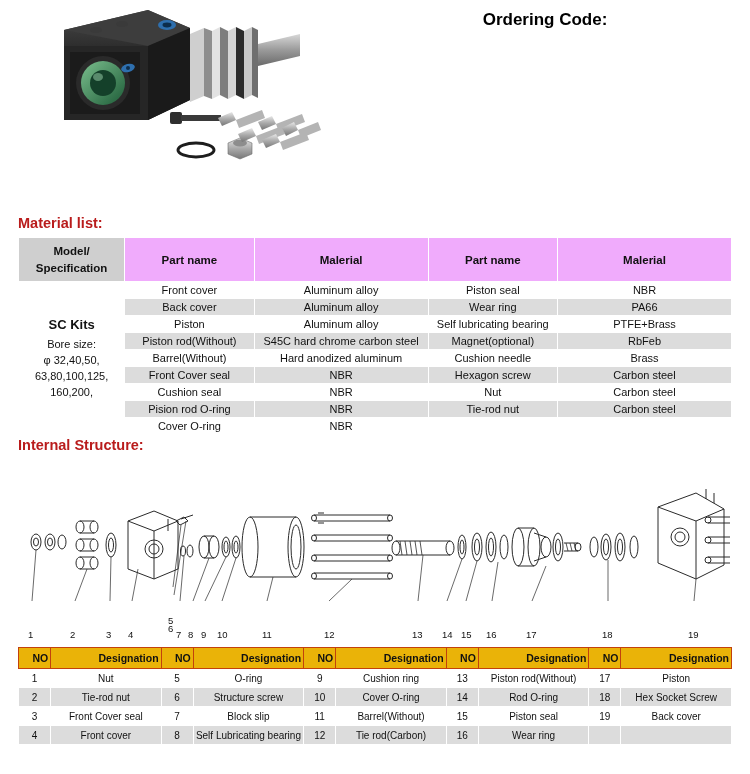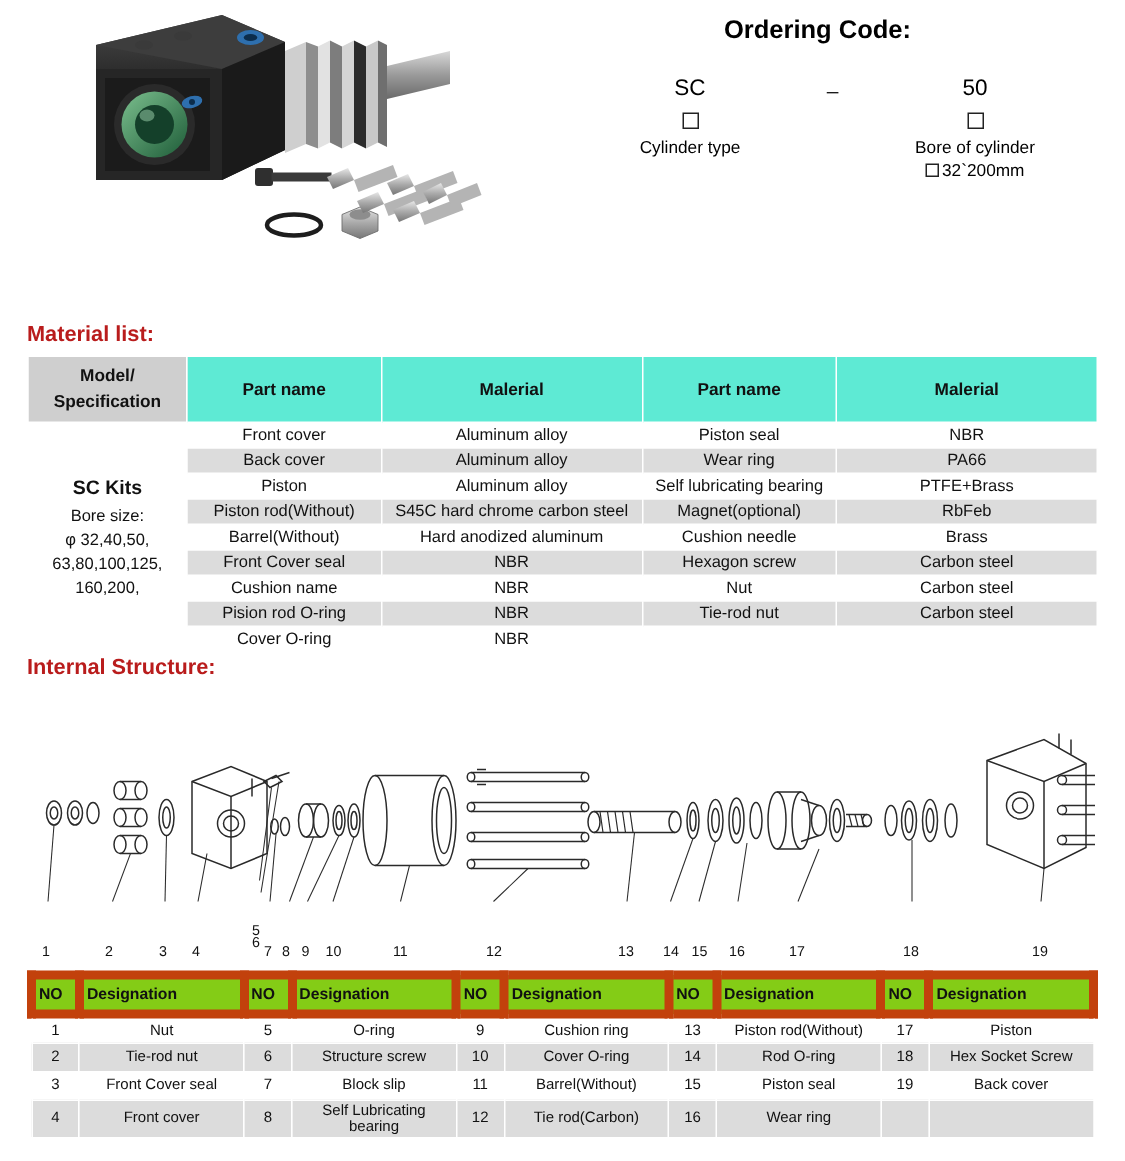--- a/index.html
+++ b/index.html
@@ -59,21 +59,21 @@
   }
 
   
   .mat-table {
     border-collapse: collapse;
     width: 714px;
     margin-left: 18px;
     font-size: 11px;
   }
   .mat-table th {
-    background: #5eead4;
+    background: #f0abfc;
     border: 1px solid #ffffff;
     font-weight: bold;
     font-size: 11.5px;
     padding: 5px 2px;
     text-align: center;
     color: #111;
   }
   .mat-table td {
     border: 1px solid #ffffff;
     padding: 2px 4px;
@@ -110,26 +110,26 @@
   .num-row span { position: absolute; top: 0; }
 
   
   .des-table {
     border-collapse: collapse;
     width: 714px;
     margin-left: 18px;
     font-size: 10px;
   }
   .des-table th {
-    background: #84cc16;
-    border: 6px solid #c2410c;
+    background: #eab308;
+    border: 1px solid #c2410c;
     font-weight: bold;
     font-size: 10.5px;
     padding: 4px 2px;
-    text-align: left;
+    text-align: right;
     color: #111;
   }
   .des-table td {
     border: 1px solid #ffffff;
     text-align: center;
     height: 19px;
     padding: 1px 2px;
     color: #111;
   }
   .no-col { width: 32px; }
@@ -220,36 +220,20 @@
           <polygon points="262,140 276,134 280,142 266,148" fill="url(#metalG)"></polygon>
           <polygon points="280,142 306,132 309,140 283,150" fill="#b4b4b4"></polygon>
           <polygon points="282,128 294,122 298,130 286,136" fill="url(#metalG)"></polygon>
           <polygon points="298,130 318,122 321,130 301,138" fill="#b4b4b4"></polygon>
         </g>
       </svg>
     </div>
 
     <div class="order-wrap">
       <div class="order-title">Ordering Code:</div>
-      <div class="order-codes">
-        <div class="code-col">
-          <div class="code-val">SC</div>
-          <div class="code-box"></div>
-          <div class="code-label">Cylinder type</div>
-        </div>
-        <div class="code-dash">–</div>
-        <div class="code-col">
-          <div class="code-val">50</div>
-          <div class="code-box"></div>
-          <div class="code-label">Bore of cylinder</div>
-          <div class="code-sub">
-            <span class="mini-box"></span><span>32`200mm</span>
-          </div>
-        </div>
-      </div>
     </div>
   </div>
 
   <div class="sec-head">Material list:</div>
   <table class="mat-table">
     <thead>
       <tr>
         <th class="kit-cell" style="background:#cfcfcf !important;">
           <div>Model/</div>
           <div>Specification</div>
@@ -298,21 +282,21 @@
         <td>Cushion needle</td>
         <td>Brass</td>
       </tr>
       <tr class="row-shade">
         <td>Front Cover seal</td>
         <td>NBR</td>
         <td>Hexagon screw</td>
         <td>Carbon steel</td>
       </tr>
       <tr class="row-plain">
-        <td>Cushion name</td>
+        <td>Cushion seal</td>
         <td>NBR</td>
         <td>Nut</td>
         <td>Carbon steel</td>
       </tr>
       <tr class="row-shade">
         <td>Pision rod O-ring</td>
         <td>NBR</td>
         <td>Tie-rod nut</td>
         <td>Carbon steel</td>
       </tr>

